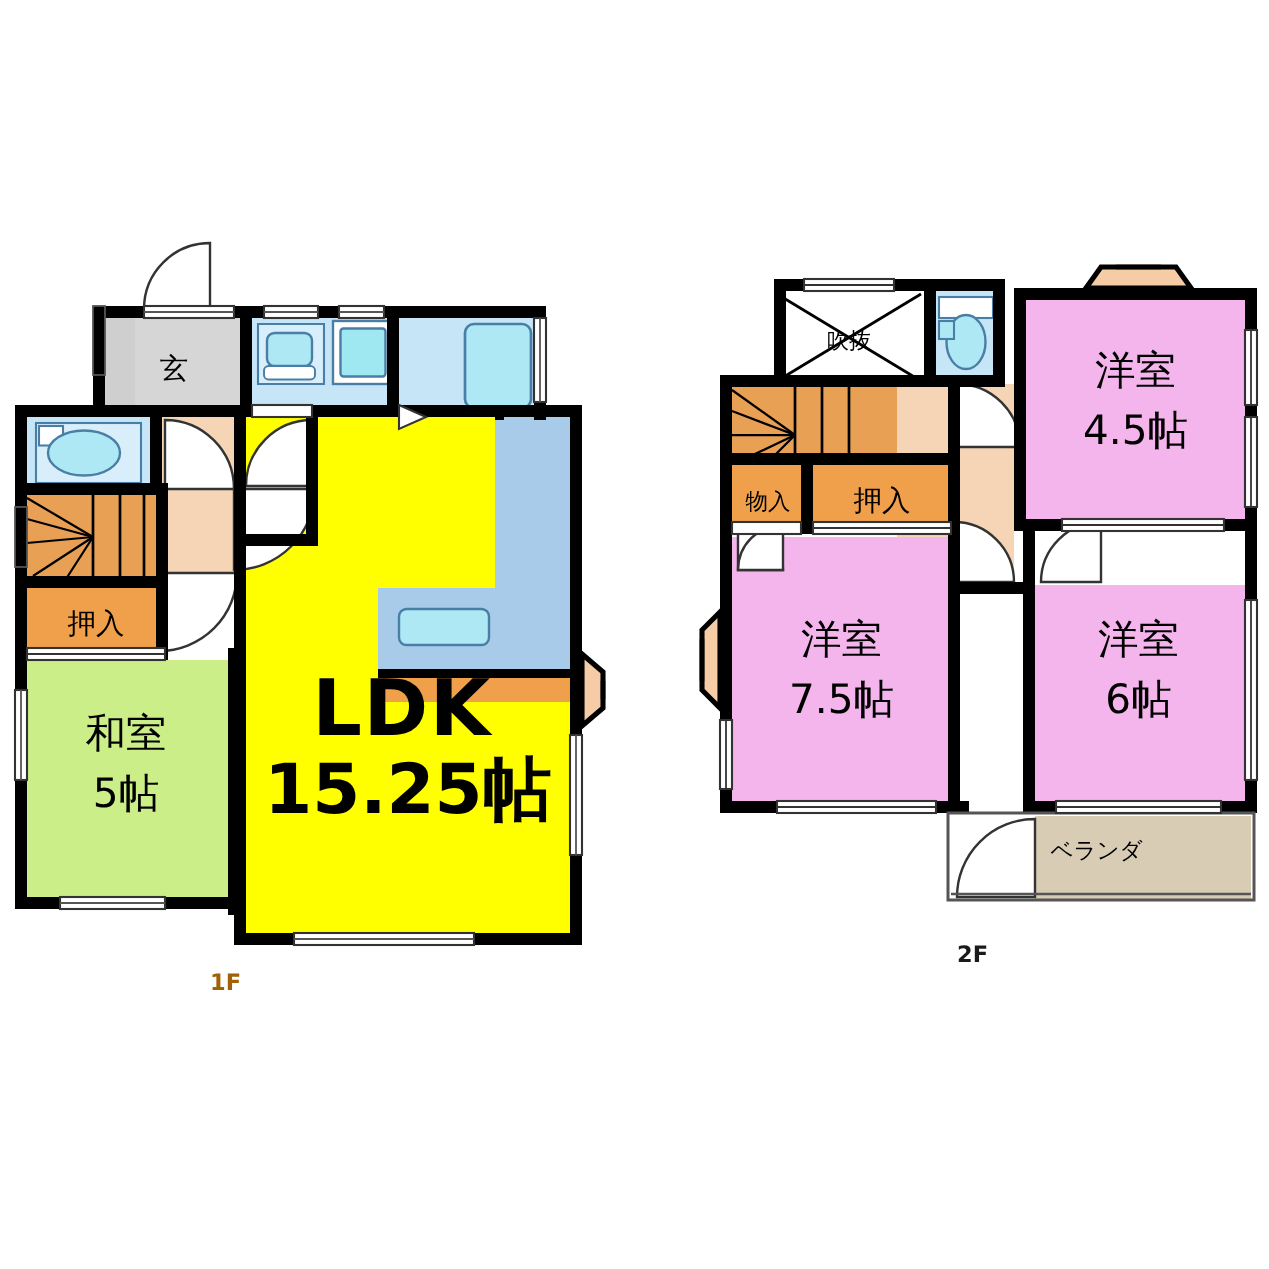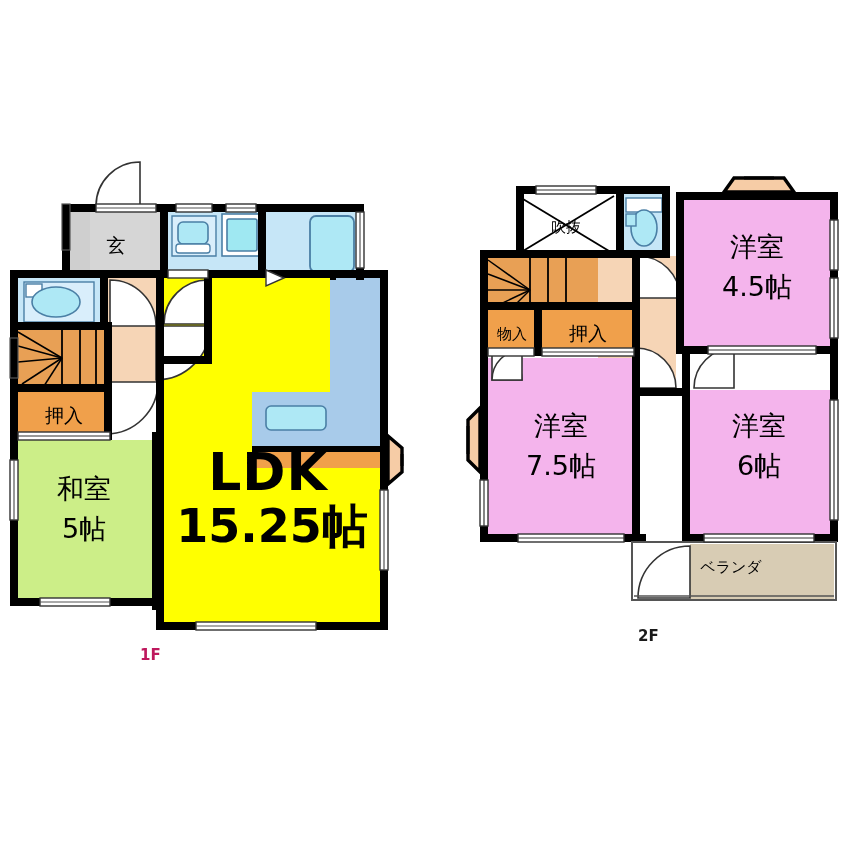--- a/index.html
+++ b/index.html
@@ -196,21 +196,21 @@
 
     <text class="roomname rn-small" x="116" y="92">玄</text>
     <text class="roomname rn-small" x="64" y="262">押入</text>
     <text class="roomname rn-med" x="84" y="338">和室</text>
     <text class="roomname rn-med" x="84" y="378">5帖</text>
     <text class="roomname rn-ldk" x="268" y="330">LDK</text>
     <text class="roomname rn-ldk2" x="272" y="382">15.25帖</text>
   </svg>
 
   <div style="position:absolute; left:140px; top:645px;">
-    <span class="floorlabel" style="font-family:'DejaVu Sans','Liberation Sans',sans-serif; font-size:15px; font-weight:bold; color:#be185d;">1F</span>
+    <span class="floorlabel" style="font-family:'DejaVu Sans','Liberation Sans',sans-serif; font-size:15px; font-weight:bold; color:#a16207;">1F</span>
   </div>
 
   <svg id="svg-2f" width="400" height="480" viewBox="0 0 400 480" style="position:absolute; left:466px; top:160px;">
 
     <g>
 
       <rect x="50" y="34" width="100" height="62" fill="#FFFFFF"></rect>
 
       <rect x="156" y="34" width="44" height="62" fill="#C6E6F7"></rect>
 

